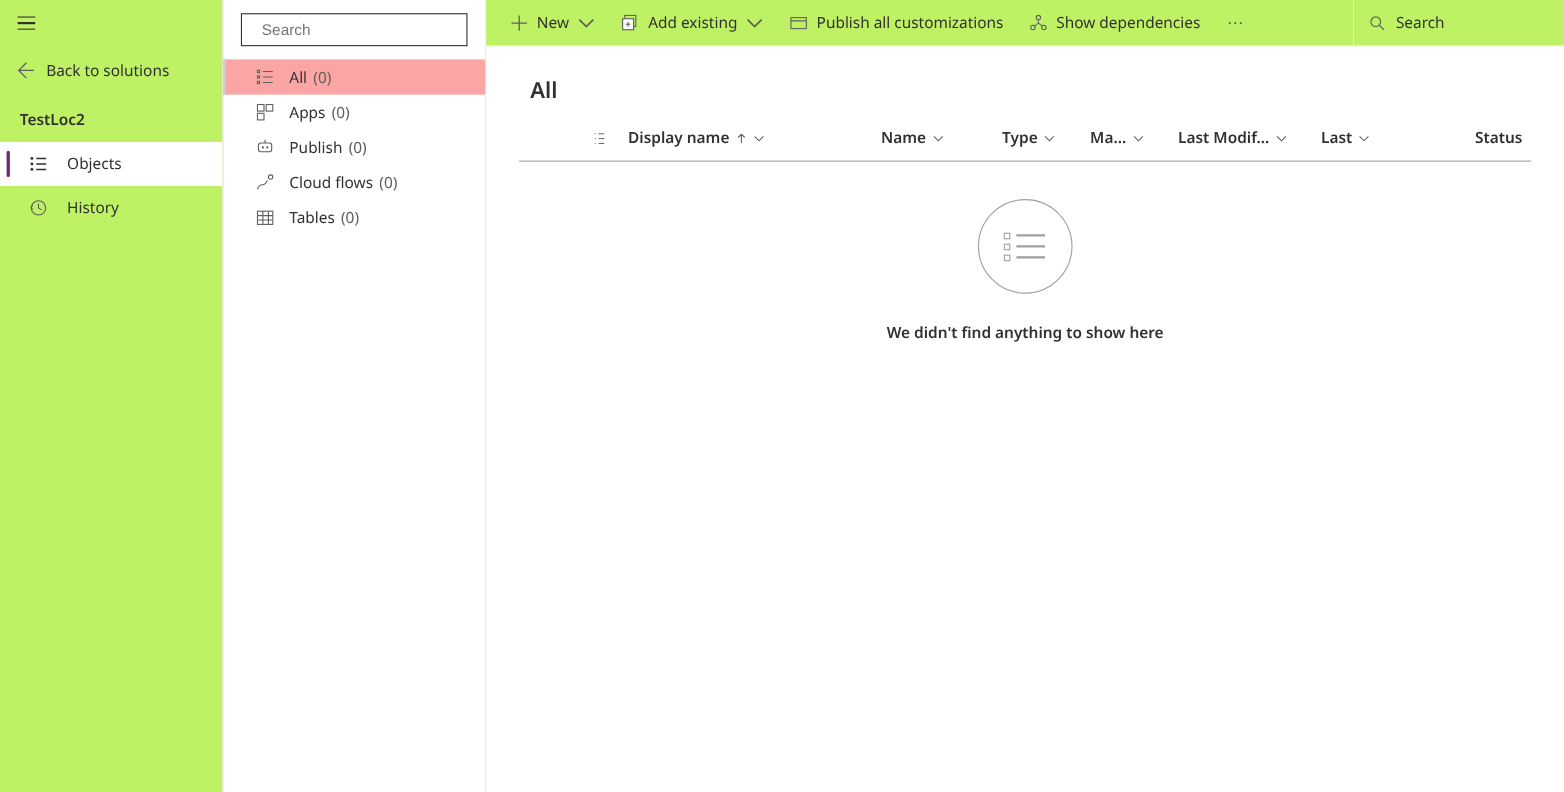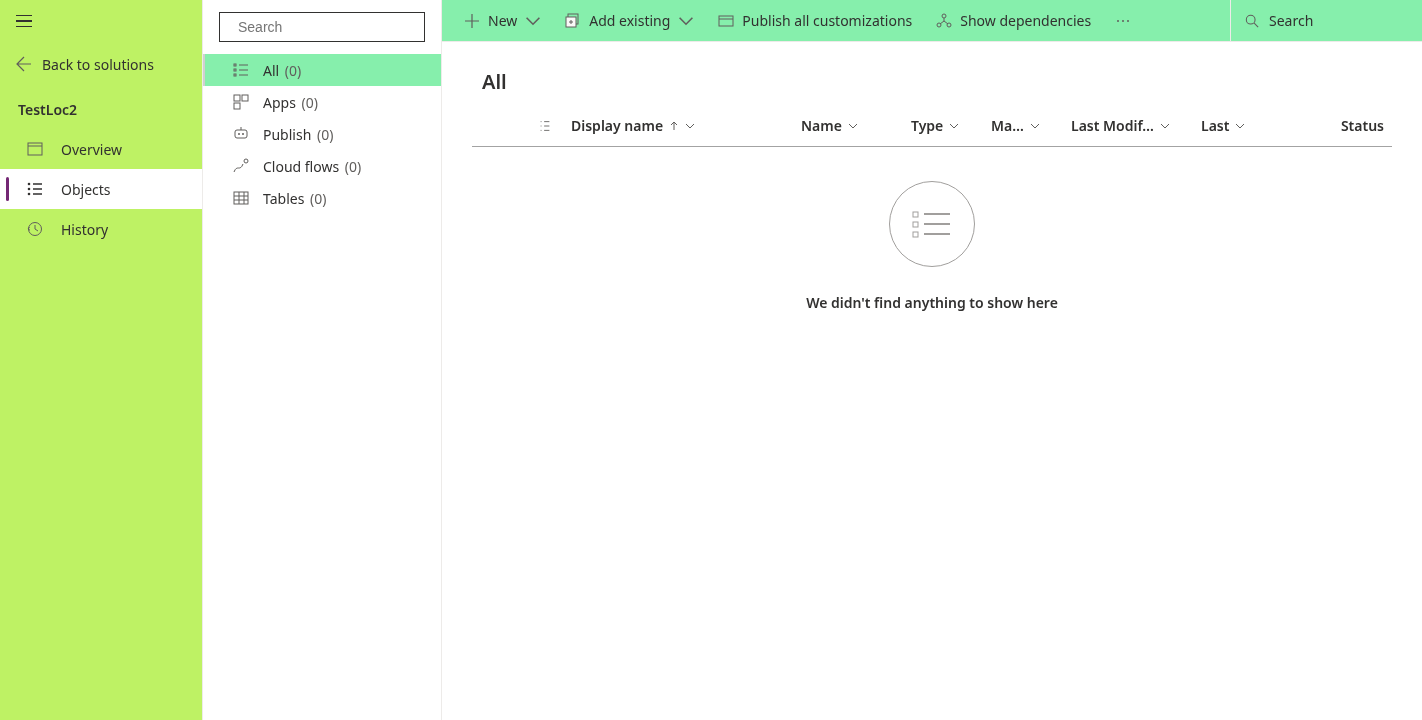--- a/index.html
+++ b/index.html
@@ -14,25 +14,25 @@
     .sol-name { font-weight: 600; padding: 14px 18px 10px 18px; }
     .nav1-item { display: flex; align-items: center; gap: 18px; height: 40px; padding-left: 27px; cursor: pointer; position: relative; }
     .nav1-item.selected { background: #fff; font-weight: 400; }
     .nav1-item.selected::before { content: ""; position: absolute; left: 6px; top: 8px; bottom: 8px; width: 3px; background: #742774; border-radius: 2px; }
     .nav1-item svg { width: 16px; height: 16px; }
     .nav2 { width: 239px; border-right: 1px solid #edebe9; display: flex; flex-direction: column; }
     .searchbox { margin: 12px 16px; height: 30px; border: 1px solid #323130; display: flex; align-items: center; padding: 0 10px; gap: 8px; }
     .searchbox input { border: none; outline: none; flex: 1; font-size: 14px; }
     .nav2-item { display: flex; align-items: center; gap: 14px; height: 32px; padding-left: 30px; cursor: pointer; position: relative; }
     .nav2-item svg { width: 16px; height: 16px; flex-shrink: 0; }
-    .nav2-item.selected { background: #86efac; }
+    .nav2-item.selected { background: #fca5a5; }
     .nav2-item.selected::before { content:""; position:absolute; left:0; top:0; bottom:0; width:2px; background:#d0d0d0;}
     .cnt { color: #605e5c; margin-left: 2px; }
     .main { flex: 1; display: flex; flex-direction: column; min-width: 0;}
-    .cmdbar { height: 42px; border-bottom: 1px solid #edebe9; background: #86efac; display: flex; align-items: center; padding: 0 10px; }
+    .cmdbar { height: 42px; border-bottom: 1px solid #edebe9; background: #bef264; display: flex; align-items: center; padding: 0 10px; }
     .cmd { display: flex; align-items: center; gap: 8px; height: 100%; padding: 0 12px; cursor: pointer; white-space: nowrap; }
     .cmd svg { width: 16px; height: 16px; }
     .chevd { width: 10px; height: 10px; }
     .cmd-sep { flex: 1; }
     .cmdbar-right { width: 182px; border-left: 1px solid #edebe9; height: 100%; display: flex; align-items: center; padding-left: 14px; gap: 10px; cursor: pointer;}
     .heading { font-size: 20px; font-weight: 600; padding: 26px 0 10px 40px; }
     .grid { padding: 0 30px; }
     .gh { display: flex; align-items: center; height: 42px; border-bottom: 1px solid #a3a3a3; }
     .gh .col { display: flex; align-items: center; gap: 6px; font-weight: 600; cursor: pointer; padding: 0 8px; white-space: nowrap; overflow: hidden; }
     .gh .col svg { width: 10px; height: 10px; }
@@ -57,27 +57,20 @@
         </div>
     </div>
     <div class="back">
       <svg viewBox="0 0 16 16">
           <path d="M8 1L1 8l7 7M1 8h14" stroke="#605e5c" stroke-width="1.2" fill="none"></path>
         </svg>
       <span>Back to solutions</span>
     </div>
     <div class="sol-name">TestLoc2</div>
 
-    <div class="nav1-item">
-      <svg viewBox="0 0 16 16">
-          <rect x="1" y="2" width="14" height="12" stroke="#605e5c" fill="none"></rect>
-          <path d="M1 5h14" stroke="#605e5c"></path>
-        </svg>
-      <span>Overview</span>
-    </div>
     <div class="nav1-item selected">
       <svg viewBox="0 0 16 16">
           <circle cx="2" cy="3" r="1.3" fill="#323130"></circle>
           <circle cx="2" cy="8" r="1.3" fill="#323130"></circle>
           <circle cx="2" cy="13" r="1.3" fill="#323130"></circle>
           <path d="M6 3h9M6 8h9M6 13h9" stroke="#323130" stroke-width="1.4"></path>
         </svg>
       <span>Objects</span>
     </div>
     <div class="nav1-item">

